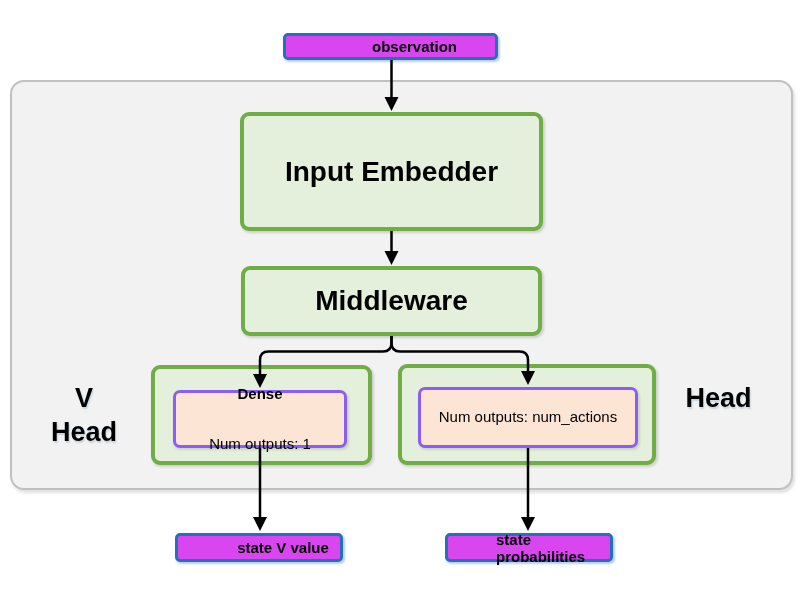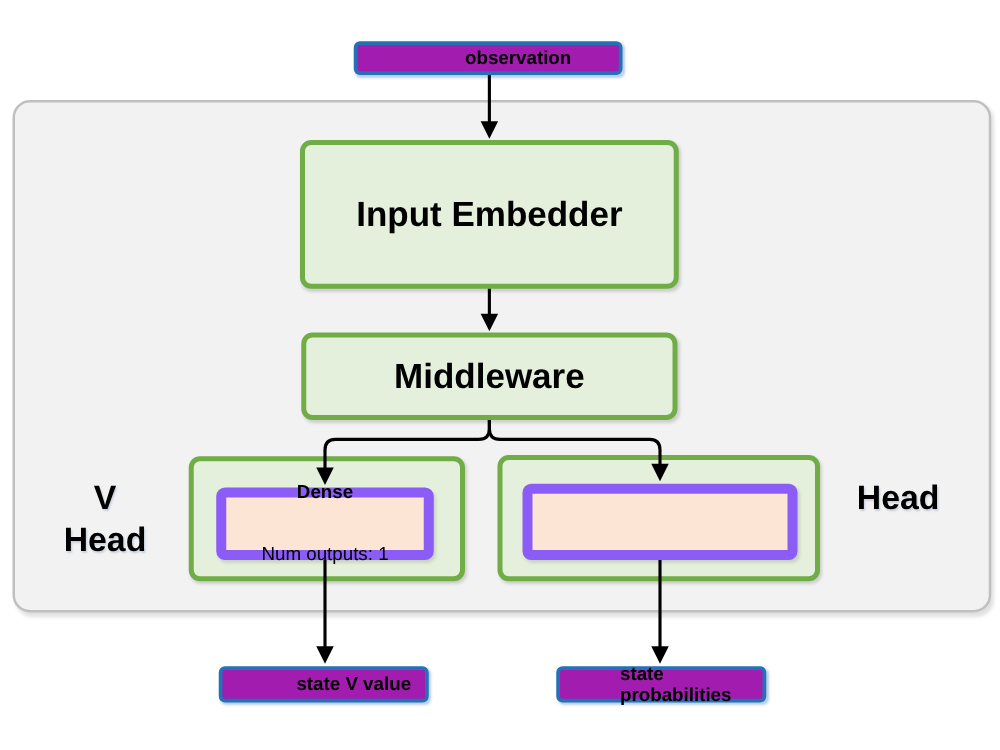--- a/index.html
+++ b/index.html
@@ -24,21 +24,21 @@
     width: 783px; height: 410px;
     background: #f2f2f2;
     border: 2px solid #c0c0c0;
     border-radius: 14px;
     box-shadow: 2px 3px 3px rgba(0,0,0,0.12);
   }
 
   
   .io-box {
     position: absolute;
-    background: #a21caf;
+    background: #d946ef;
     border: 3px solid #2471b8;
     border-radius: 5px;
     display: flex;
     align-items: center;
     justify-content: center;
     font-weight: bold;
     font-size: 15px;
     color: #000000;
     box-shadow: 1.5px 2px 2px rgba(130,165,205,0.55);
     padding-left: 48px;
@@ -63,21 +63,21 @@
   }
   .component-input-embedder { left: 240px; top: 112px; width: 303px; height: 119px; }
   .component-middleware     { left: 241px; top: 266px; width: 301px; height: 70px; }
   .component-v-head         { left: 151px; top: 365px; width: 221px; height: 100px; }
   .component-policy-head    { left: 398px; top: 364px; width: 258px; height: 101px; }
 
   
   .layer-box {
     position: absolute;
     background: #fce5d5;
-    border: 8px solid #8b5cf6;
+    border: 3px solid #8b5cf6;
     border-radius: 7px;
     display: flex;
     flex-direction: column;
     align-items: center;
     justify-content: center;
     font-size: 15px;
     color: #000000;
     line-height: 1.35;
     box-shadow: 1.5px 2px 2.5px rgba(0,0,0,0.12);
     gap: 30px;
@@ -139,20 +139,21 @@
   <div class="component-box component-v-head"></div>
 
   <div class="component-box component-policy-head"></div>
 
   <div class="layer-box layer-dense">
     <span class="layer-title">Dense</span>
     <span class="layer-subtitle">Num outputs: 1</span>
   </div>
 
   <div class="layer-box layer-softmax">
+    <span class="layer-subtitle">Num outputs: num_actions</span>
   </div>
 
   <div class="head-label head-label-v">
     <div>V</div>
     <div>Head</div>
   </div>
 
   <div class="head-label head-label-policy">
     <div>Head</div>
   </div>

